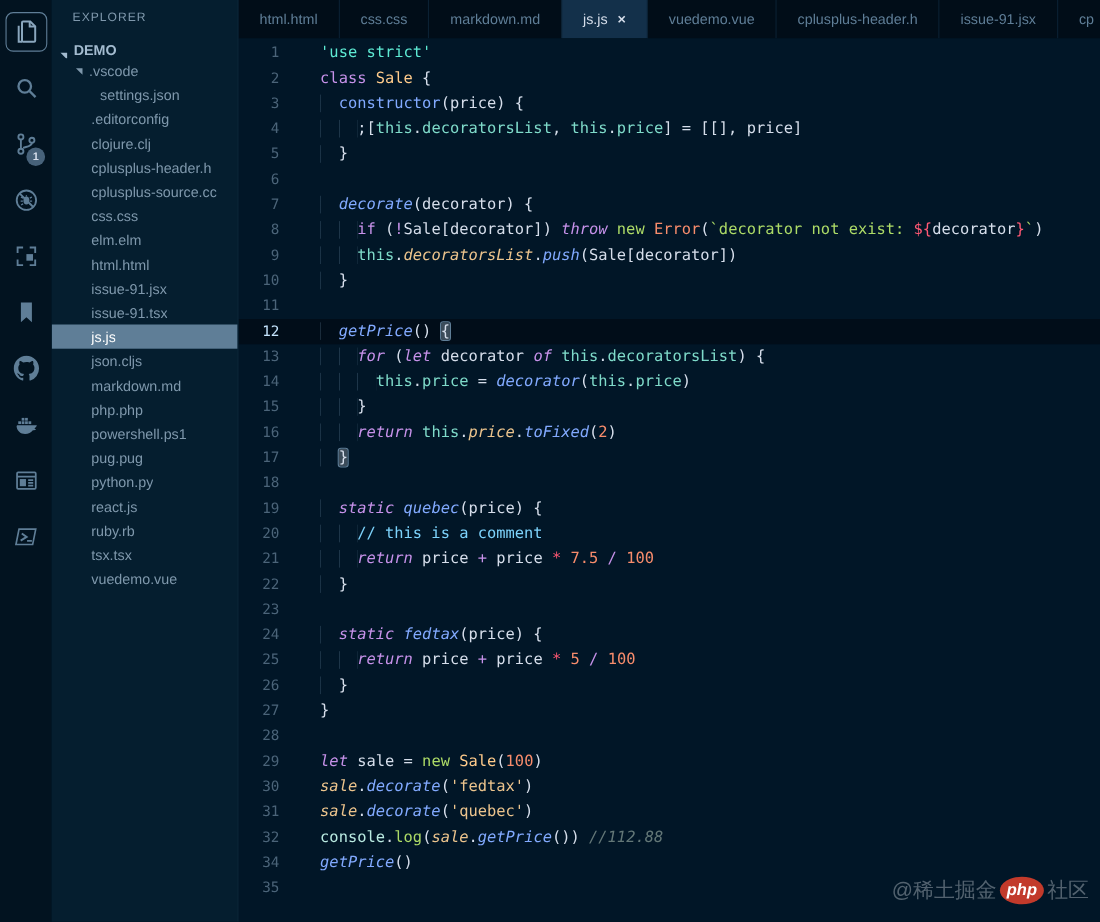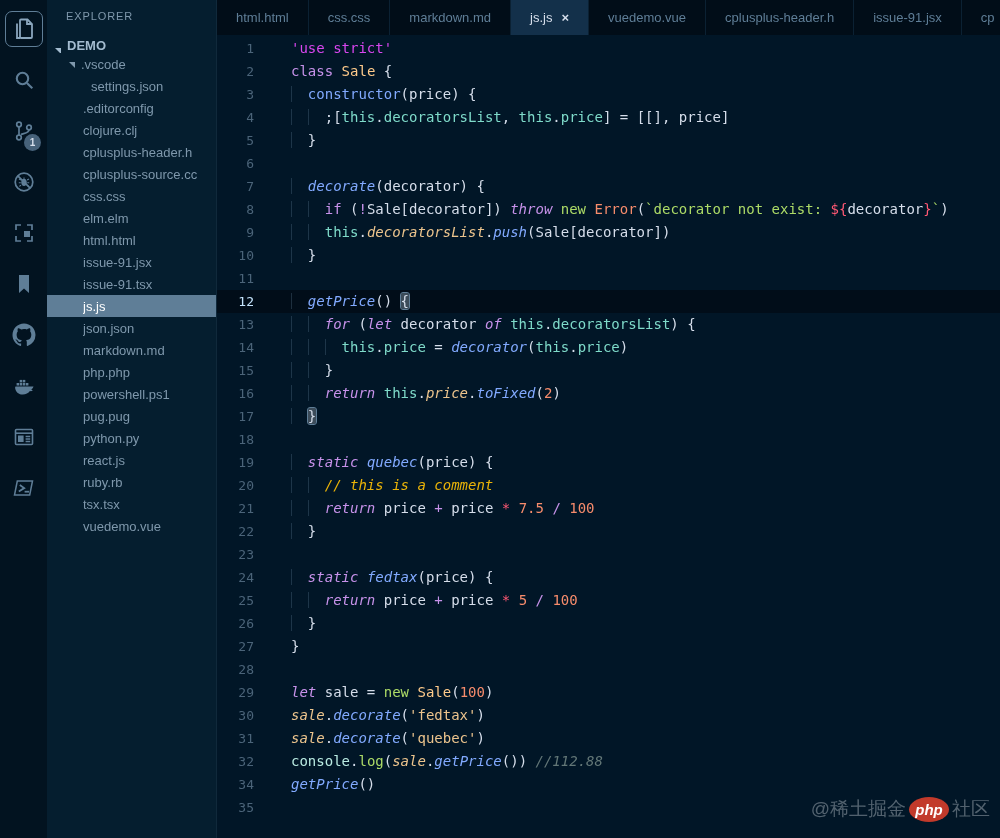--- a/index.html
+++ b/index.html
@@ -263,21 +263,21 @@
           <div class="tree-row file-1">
             <span class="tree-label">issue-91.jsx</span>
           </div>
           <div class="tree-row file-1">
             <span class="tree-label">issue-91.tsx</span>
           </div>
           <div class="tree-row file-1 selected">
             <span class="tree-label">js.js</span>
           </div>
           <div class="tree-row file-1">
-            <span class="tree-label">json.json</span>
+            <span class="tree-label">json.cljs</span>
           </div>
           <div class="tree-row file-1">
             <span class="tree-label">markdown.md</span>
           </div>
           <div class="tree-row file-1">
             <span class="tree-label">php.php</span>
           </div>
           <div class="tree-row file-1">
             <span class="tree-label">powershell.ps1</span>
           </div>
@@ -326,40 +326,40 @@
         </div>
         <div class="tab">
           <span>issue-91.jsx</span>
         </div>
         <div class="tab">
           <span>cp</span>
         </div>
       </div>
     <div class="editor">
       <div id="code-area">
-          <div class="line"><span class="gutter">1</span><span class="code"><span class="tok tok-s" style="color: #d946ef;">'use strict'</span></span></div>
+          <div class="line"><span class="gutter">1</span><span class="code"><span class="tok tok-s" style="color: #5eead4;">'use strict'</span></span></div>
           <div class="line"><span class="gutter">2</span><span class="code"><span class="tok tok-k" style="color: rgb(199, 146, 234);">class</span><span class="tok tok-p" style="color: rgb(214, 222, 235);"> </span><span class="tok tok-cl" style="color: rgb(255, 203, 139);">Sale</span><span class="tok tok-p" style="color: rgb(214, 222, 235);"> {</span></span></div>
           <div class="line"><span class="gutter">3</span><span class="code"><span class="tok tok-ind" style="color: rgb(214, 222, 235);">  </span><span class="tok tok-fb" style="color: rgb(130, 170, 255);">constructor</span><span class="tok tok-p" style="color: rgb(214, 222, 235);">(price) {</span></span></div>
           <div class="line"><span class="gutter">4</span><span class="code"><span class="tok tok-ind" style="color: rgb(214, 222, 235);">    </span><span class="tok tok-p" style="color: rgb(214, 222, 235);">;[</span><span class="tok tok-t" style="color: rgb(127, 219, 202);">this</span><span class="tok tok-p" style="color: rgb(214, 222, 235);">.</span><span class="tok tok-t" style="color: rgb(127, 219, 202);">decoratorsList</span><span class="tok tok-p" style="color: rgb(214, 222, 235);">, </span><span class="tok tok-t" style="color: rgb(127, 219, 202);">this</span><span class="tok tok-p" style="color: rgb(214, 222, 235);">.</span><span class="tok tok-t" style="color: rgb(127, 219, 202);">price</span><span class="tok tok-p" style="color: rgb(214, 222, 235);">] = [[], price]</span></span></div>
           <div class="line"><span class="gutter">5</span><span class="code"><span class="tok tok-ind" style="color: rgb(214, 222, 235);">  </span><span class="tok tok-p" style="color: rgb(214, 222, 235);">}</span></span></div>
           <div class="line"><span class="gutter">6</span><span class="code"></span></div>
           <div class="line"><span class="gutter">7</span><span class="code"><span class="tok tok-ind" style="color: rgb(214, 222, 235);">  </span><span class="tok tok-f" style="color: rgb(130, 170, 255); font-style: italic;">decorate</span><span class="tok tok-p" style="color: rgb(214, 222, 235);">(decorator) {</span></span></div>
           <div class="line"><span class="gutter">8</span><span class="code"><span class="tok tok-ind" style="color: rgb(214, 222, 235);">    </span><span class="tok tok-k" style="color: rgb(199, 146, 234);">if</span><span class="tok tok-p" style="color: rgb(214, 222, 235);"> (</span><span class="tok tok-k" style="color: rgb(199, 146, 234);">!</span><span class="tok tok-p" style="color: rgb(214, 222, 235);">Sale[decorator]) </span><span class="tok tok-ki" style="color: rgb(199, 146, 234); font-style: italic;">throw</span><span class="tok tok-p" style="color: rgb(214, 222, 235);"> </span><span class="tok tok-g" style="color: rgb(173, 219, 103);">new</span><span class="tok tok-p" style="color: rgb(214, 222, 235);"> </span><span class="tok tok-e" style="color: rgb(247, 140, 108);">Error</span><span class="tok tok-p" style="color: rgb(214, 222, 235);">(</span><span class="tok tok-g" style="color: rgb(173, 219, 103);">`decorator not exist: </span><span class="tok tok-r" style="color: rgb(255, 88, 116);">${</span><span class="tok tok-p" style="color: rgb(214, 222, 235);">decorator</span><span class="tok tok-r" style="color: rgb(255, 88, 116);">}</span><span class="tok tok-g" style="color: rgb(173, 219, 103);">`</span><span class="tok tok-p" style="color: rgb(214, 222, 235);">)</span></span></div>
           <div class="line"><span class="gutter">9</span><span class="code"><span class="tok tok-ind" style="color: rgb(214, 222, 235);">    </span><span class="tok tok-t" style="color: rgb(127, 219, 202);">this</span><span class="tok tok-p" style="color: rgb(214, 222, 235);">.</span><span class="tok tok-pi" style="color: rgb(236, 196, 141); font-style: italic;">decoratorsList</span><span class="tok tok-p" style="color: rgb(214, 222, 235);">.</span><span class="tok tok-f" style="color: rgb(130, 170, 255); font-style: italic;">push</span><span class="tok tok-p" style="color: rgb(214, 222, 235);">(Sale[decorator])</span></span></div>
           <div class="line"><span class="gutter">10</span><span class="code"><span class="tok tok-ind" style="color: rgb(214, 222, 235);">  </span><span class="tok tok-p" style="color: rgb(214, 222, 235);">}</span></span></div>
           <div class="line"><span class="gutter">11</span><span class="code"></span></div>
           <div class="line current"><span class="gutter">12</span><span class="code"><span class="tok tok-ind" style="color: rgb(214, 222, 235);">  </span><span class="tok tok-f" style="color: rgb(130, 170, 255); font-style: italic;">getPrice</span><span class="tok tok-p" style="color: rgb(214, 222, 235);">() </span><span class="tok tok-bm" style="color: rgb(214, 222, 235);">{</span></span></div>
           <div class="line"><span class="gutter">13</span><span class="code"><span class="tok tok-ind" style="color: rgb(214, 222, 235);">    </span><span class="tok tok-ki" style="color: rgb(199, 146, 234); font-style: italic;">for</span><span class="tok tok-p" style="color: rgb(214, 222, 235);"> (</span><span class="tok tok-ki" style="color: rgb(199, 146, 234); font-style: italic;">let</span><span class="tok tok-p" style="color: rgb(214, 222, 235);"> decorator </span><span class="tok tok-ki" style="color: rgb(199, 146, 234); font-style: italic;">of</span><span class="tok tok-p" style="color: rgb(214, 222, 235);"> </span><span class="tok tok-t" style="color: rgb(127, 219, 202);">this</span><span class="tok tok-p" style="color: rgb(214, 222, 235);">.</span><span class="tok tok-t" style="color: rgb(127, 219, 202);">decoratorsList</span><span class="tok tok-p" style="color: rgb(214, 222, 235);">) {</span></span></div>
           <div class="line"><span class="gutter">14</span><span class="code"><span class="tok tok-ind" style="color: rgb(214, 222, 235);">      </span><span class="tok tok-t" style="color: rgb(127, 219, 202);">this</span><span class="tok tok-p" style="color: rgb(214, 222, 235);">.</span><span class="tok tok-t" style="color: rgb(127, 219, 202);">price</span><span class="tok tok-p" style="color: rgb(214, 222, 235);"> = </span><span class="tok tok-f" style="color: rgb(130, 170, 255); font-style: italic;">decorator</span><span class="tok tok-p" style="color: rgb(214, 222, 235);">(</span><span class="tok tok-t" style="color: rgb(127, 219, 202);">this</span><span class="tok tok-p" style="color: rgb(214, 222, 235);">.</span><span class="tok tok-t" style="color: rgb(127, 219, 202);">price</span><span class="tok tok-p" style="color: rgb(214, 222, 235);">)</span></span></div>
           <div class="line"><span class="gutter">15</span><span class="code"><span class="tok tok-ind" style="color: rgb(214, 222, 235);">    </span><span class="tok tok-p" style="color: rgb(214, 222, 235);">}</span></span></div>
           <div class="line"><span class="gutter">16</span><span class="code"><span class="tok tok-ind" style="color: rgb(214, 222, 235);">    </span><span class="tok tok-ki" style="color: rgb(199, 146, 234); font-style: italic;">return</span><span class="tok tok-p" style="color: rgb(214, 222, 235);"> </span><span class="tok tok-t" style="color: rgb(127, 219, 202);">this</span><span class="tok tok-p" style="color: rgb(214, 222, 235);">.</span><span class="tok tok-pi" style="color: rgb(236, 196, 141); font-style: italic;">price</span><span class="tok tok-p" style="color: rgb(214, 222, 235);">.</span><span class="tok tok-f" style="color: rgb(130, 170, 255); font-style: italic;">toFixed</span><span class="tok tok-p" style="color: rgb(214, 222, 235);">(</span><span class="tok tok-n" style="color: rgb(247, 140, 108);">2</span><span class="tok tok-p" style="color: rgb(214, 222, 235);">)</span></span></div>
           <div class="line"><span class="gutter">17</span><span class="code"><span class="tok tok-ind" style="color: rgb(214, 222, 235);">  </span><span class="tok tok-bm" style="color: rgb(214, 222, 235);">}</span></span></div>
           <div class="line"><span class="gutter">18</span><span class="code"></span></div>
           <div class="line"><span class="gutter">19</span><span class="code"><span class="tok tok-ind" style="color: rgb(214, 222, 235);">  </span><span class="tok tok-ki" style="color: rgb(199, 146, 234); font-style: italic;">static</span><span class="tok tok-p" style="color: rgb(214, 222, 235);"> </span><span class="tok tok-f" style="color: rgb(130, 170, 255); font-style: italic;">quebec</span><span class="tok tok-p" style="color: rgb(214, 222, 235);">(price) {</span></span></div>
-          <div class="line"><span class="gutter">20</span><span class="code"><span class="tok tok-ind" style="color: rgb(214, 222, 235);">    </span><span class="tok tok-c" style="color: #eab308; font-style: italic;">// this is a comment</span></span></div>
+          <div class="line"><span class="gutter">20</span><span class="code"><span class="tok tok-ind" style="color: rgb(214, 222, 235);">    </span><span class="tok tok-c" style="color: #7dd3fc; ">// this is a comment</span></span></div>
           <div class="line"><span class="gutter">21</span><span class="code"><span class="tok tok-ind" style="color: rgb(214, 222, 235);">    </span><span class="tok tok-ki" style="color: rgb(199, 146, 234); font-style: italic;">return</span><span class="tok tok-p" style="color: rgb(214, 222, 235);"> price </span><span class="tok tok-k" style="color: rgb(199, 146, 234);">+</span><span class="tok tok-p" style="color: rgb(214, 222, 235);"> price </span><span class="tok tok-r" style="color: rgb(255, 88, 116);">*</span><span class="tok tok-p" style="color: rgb(214, 222, 235);"> </span><span class="tok tok-n" style="color: rgb(247, 140, 108);">7.5</span><span class="tok tok-p" style="color: rgb(214, 222, 235);"> </span><span class="tok tok-k" style="color: rgb(199, 146, 234);">/</span><span class="tok tok-p" style="color: rgb(214, 222, 235);"> </span><span class="tok tok-n" style="color: rgb(247, 140, 108);">100</span></span></div>
           <div class="line"><span class="gutter">22</span><span class="code"><span class="tok tok-ind" style="color: rgb(214, 222, 235);">  </span><span class="tok tok-p" style="color: rgb(214, 222, 235);">}</span></span></div>
           <div class="line"><span class="gutter">23</span><span class="code"></span></div>
           <div class="line"><span class="gutter">24</span><span class="code"><span class="tok tok-ind" style="color: rgb(214, 222, 235);">  </span><span class="tok tok-ki" style="color: rgb(199, 146, 234); font-style: italic;">static</span><span class="tok tok-p" style="color: rgb(214, 222, 235);"> </span><span class="tok tok-f" style="color: rgb(130, 170, 255); font-style: italic;">fedtax</span><span class="tok tok-p" style="color: rgb(214, 222, 235);">(price) {</span></span></div>
           <div class="line"><span class="gutter">25</span><span class="code"><span class="tok tok-ind" style="color: rgb(214, 222, 235);">    </span><span class="tok tok-ki" style="color: rgb(199, 146, 234); font-style: italic;">return</span><span class="tok tok-p" style="color: rgb(214, 222, 235);"> price </span><span class="tok tok-k" style="color: rgb(199, 146, 234);">+</span><span class="tok tok-p" style="color: rgb(214, 222, 235);"> price </span><span class="tok tok-r" style="color: rgb(255, 88, 116);">*</span><span class="tok tok-p" style="color: rgb(214, 222, 235);"> </span><span class="tok tok-n" style="color: rgb(247, 140, 108);">5</span><span class="tok tok-p" style="color: rgb(214, 222, 235);"> </span><span class="tok tok-k" style="color: rgb(199, 146, 234);">/</span><span class="tok tok-p" style="color: rgb(214, 222, 235);"> </span><span class="tok tok-n" style="color: rgb(247, 140, 108);">100</span></span></div>
           <div class="line"><span class="gutter">26</span><span class="code"><span class="tok tok-ind" style="color: rgb(214, 222, 235);">  </span><span class="tok tok-p" style="color: rgb(214, 222, 235);">}</span></span></div>
           <div class="line"><span class="gutter">27</span><span class="code"><span class="tok tok-p" style="color: rgb(214, 222, 235);">}</span></span></div>
           <div class="line"><span class="gutter">28</span><span class="code"></span></div>
           <div class="line"><span class="gutter">29</span><span class="code"><span class="tok tok-ki" style="color: rgb(199, 146, 234); font-style: italic;">let</span><span class="tok tok-p" style="color: rgb(214, 222, 235);"> sale = </span><span class="tok tok-g" style="color: rgb(173, 219, 103);">new</span><span class="tok tok-p" style="color: rgb(214, 222, 235);"> </span><span class="tok tok-cl" style="color: rgb(255, 203, 139);">Sale</span><span class="tok tok-p" style="color: rgb(214, 222, 235);">(</span><span class="tok tok-n" style="color: rgb(247, 140, 108);">100</span><span class="tok tok-p" style="color: rgb(214, 222, 235);">)</span></span></div>
           <div class="line"><span class="gutter">30</span><span class="code"><span class="tok tok-pi" style="color: rgb(236, 196, 141); font-style: italic;">sale</span><span class="tok tok-p" style="color: rgb(214, 222, 235);">.</span><span class="tok tok-f" style="color: rgb(130, 170, 255); font-style: italic;">decorate</span><span class="tok tok-p" style="color: rgb(214, 222, 235);">(</span><span class="tok tok-s" style="color: rgb(236, 196, 141);">'fedtax'</span><span class="tok tok-p" style="color: rgb(214, 222, 235);">)</span></span></div>

